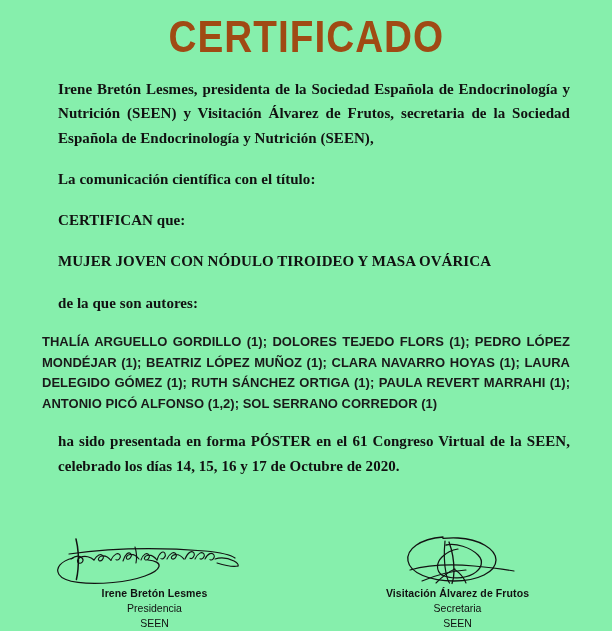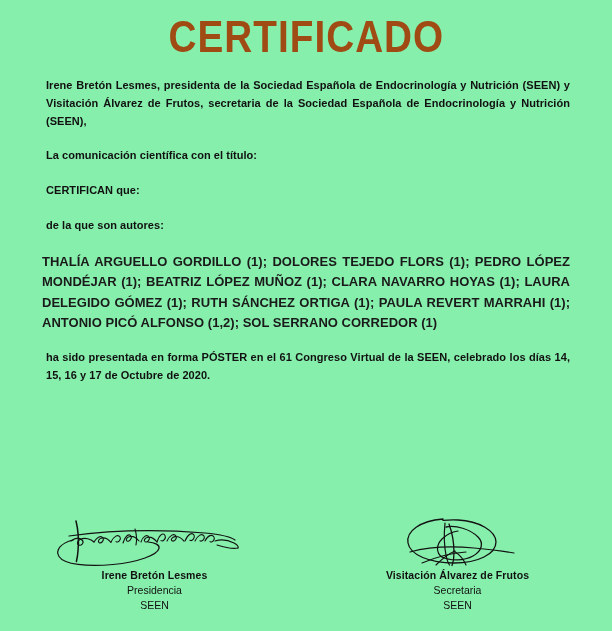--- a/index.html
+++ b/index.html
@@ -41,27 +41,28 @@
     transform: scaleX(0.86);
     transform-origin: center;
     white-space: nowrap;
   }
 
   
   .body-area {
     padding-top: 10px;
   }
   p.para {
-    margin: 0 0 17px 4px;
-    font-size: 11px;
+    margin: 0 0 17px 16px;
+    font-size: 15px;
     line-height: 1.62;
     font-weight: 700;
     text-align: justify;
     color: #111111;
     letter-spacing: 0.05px;
+    font-family: Liberation Serif, serif;
   }
 
   p.para-compact {
     margin: 0 0 15px 0;
     font-size: 13px;
     line-height: 1.58;
     font-weight: 600;
     text-align: justify;
     color: #1a1a1a;
     letter-spacing: 0.02px;
@@ -81,21 +82,21 @@
   .authors-list { margin-bottom: 17px; }
   .affiliations { margin-bottom: 17px; }
   .presented { margin-bottom: 17px; }
   .closing { margin-bottom: 0; }
 
   
   .sign-area {
     position: absolute;
     left: 0;
     right: 0;
-    bottom: 18px;
+    bottom: 0;
     display: flex;
     justify-content: center;
     gap: 78px;
     padding: 0 42px;
     box-sizing: border-box;
   }
   .sign-block {
     width: 230px;
     text-align: center;
     position: relative;
@@ -142,20 +143,21 @@
   </div>
 
   <div class="body-area">
 
     <p class="para intro">Irene Bretón Lesmes, presidenta de la Sociedad Española de Endocrinología y Nutrición (SEEN) y Visitación Álvarez de Frutos, secretaria de la Sociedad Española de Endocrinología y Nutrición (SEEN),</p>
 
     <p class="para com-titulo">La comunicación científica con el título:</p>
 
     <p class="para certifican">CERTIFICAN que:</p>
 
+    <p class="para work-title">MUJER JOVEN CON NÓDULO TIROIDEO Y MASA OVÁRICA</p>
 
     <p class="para autores-label">de la que son autores:</p>
 
     <p class="para-compact authors-list">THALÍA ARGUELLO GORDILLO (1); DOLORES TEJEDO FLORS (1); PEDRO LÓPEZ MONDÉJAR (1); BEATRIZ LÓPEZ MUÑOZ (1); CLARA NAVARRO HOYAS (1); LAURA DELEGIDO GÓMEZ (1); RUTH SÁNCHEZ ORTIGA (1); PAULA REVERT MARRAHI (1); ANTONIO PICÓ ALFONSO (1,2); SOL SERRANO CORREDOR (1)</p>
 
 
     <p class="para presented">ha sido presentada en forma PÓSTER en el 61 Congreso Virtual de la SEEN, celebrado los días 14, 15, 16 y 17 de Octubre de 2020.</p>
 
 
   </div>

